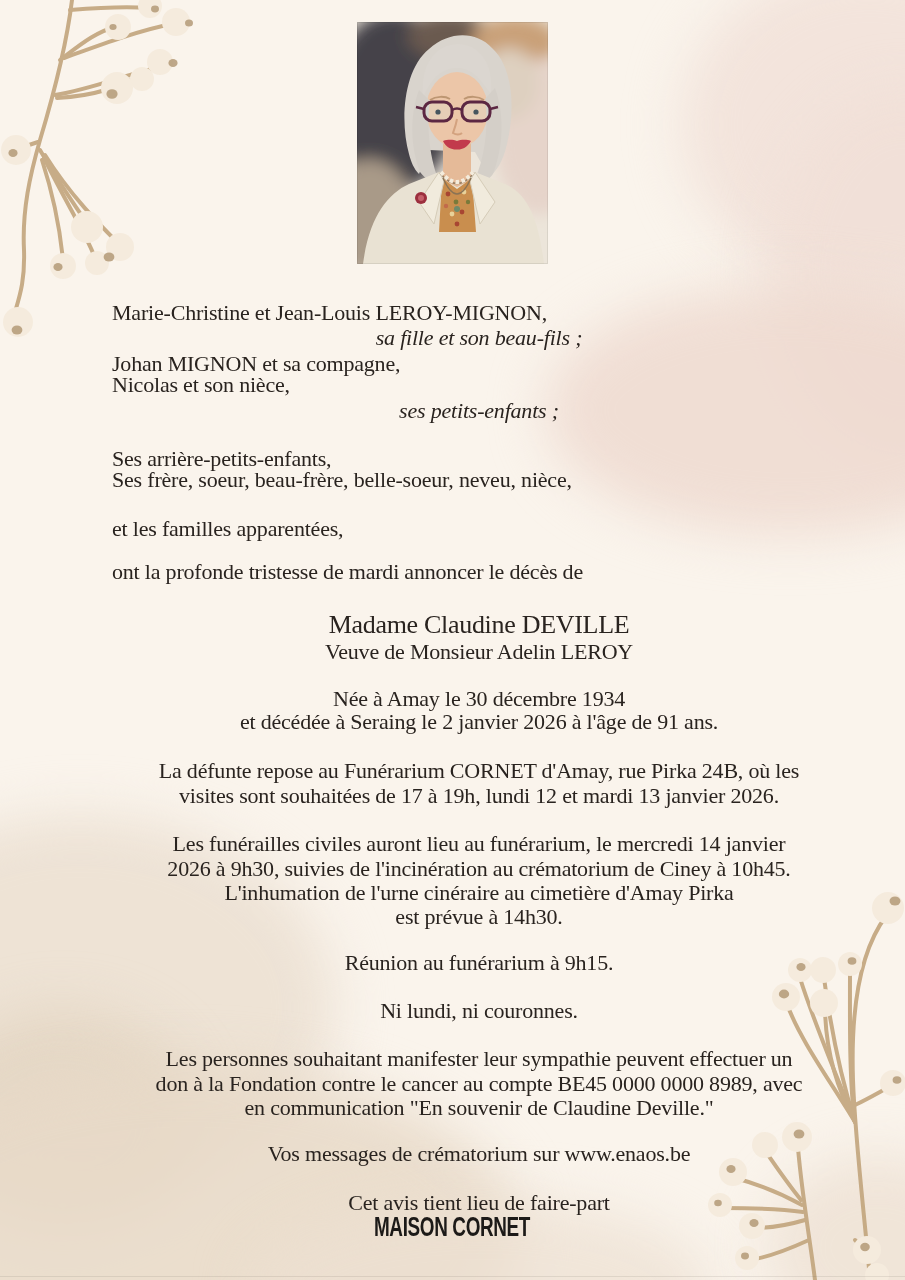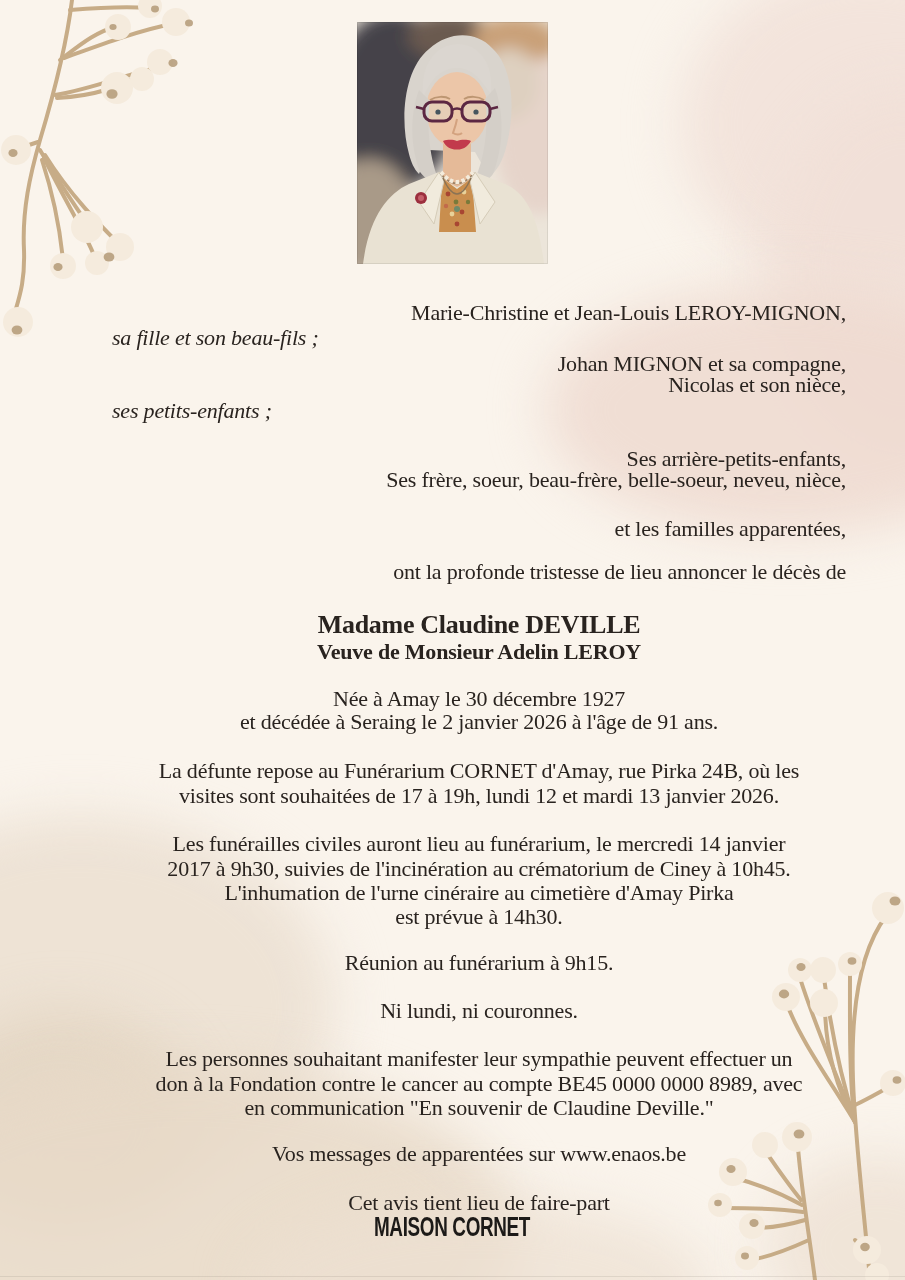--- a/index.html
+++ b/index.html
@@ -24,25 +24,25 @@
   .deco-tl{left:0;top:0;width:230px;height:360px;}
   .deco-br{right:0;bottom:0;width:200px;height:420px;}
 
   
   .photo{position:absolute;left:357px;top:22px;width:191px;height:242px;}
 
   
   .line{
     position:absolute;left:112px;width:734px;
     font-size:22px;line-height:25px;color:#29231f;
-    white-space:nowrap;letter-spacing:-0.2px;text-align:right;
+    white-space:nowrap;letter-spacing:-0.2px;
   }
   .c{text-align:center;}
-  .r{text-align:left;font-style:italic;}
-  .b{font-weight:bold;text-align:center;}
+  .r{text-align:center;font-style:italic;}
+  .b{font-weight:normal;text-align:center;}
   .name{font-size:26px;line-height:30px;letter-spacing:-0.3px;}
   .brand{
     font-family:"Liberation Sans", sans-serif;
     font-weight:800;font-size:27px;line-height:28px;letter-spacing:-0.5px;
     transform:translateX(-27px) scaleX(0.7);transform-origin:center top;
     color:#1c1a18;
   }
   .baseline-rule{position:absolute;left:0;top:1276px;width:905px;height:1px;background:rgba(90,80,70,.12);}
 </style>
 </head>
@@ -228,41 +228,41 @@
 </div>
 
 <div class="line" style="top:300px">Marie-Christine et Jean-Louis LEROY-MIGNON,</div>
 <div class="line r" style="top:325px">sa fille et son beau-fils ;</div>
 <div class="line" style="top:351px">Johan MIGNON et sa compagne,</div>
 <div class="line" style="top:372px">Nicolas et son nièce,</div>
 <div class="line r" style="top:398px">ses petits-enfants ;</div>
 <div class="line" style="top:446px">Ses arrière-petits-enfants,</div>
 <div class="line" style="top:467px">Ses frère, soeur, beau-frère, belle-soeur, neveu, nièce,</div>
 <div class="line" style="top:516px">et les familles apparentées,</div>
-<div class="line" style="top:559px">ont la profonde tristesse de lieu annoncer le décès de</div>
+<div class="line" style="top:559px">ont la profonde tristesse de mardi annoncer le décès de</div>
 
 <div class="line c b name" style="top:610px">Madame Claudine DEVILLE</div>
 <div class="line c b" style="top:639px">Veuve de Monsieur Adelin LEROY</div>
 
-<div class="line c" style="top:686px">Née à Amay le 30 décembre 1927</div>
+<div class="line c" style="top:686px">Née à Amay le 30 décembre 1934</div>
 <div class="line c" style="top:709px">et décédée à Seraing le 2 janvier 2026 à l'âge de 91 ans.</div>
 
 <div class="line c" style="top:758px">La défunte repose au Funérarium CORNET d'Amay, rue Pirka 24B, où les</div>
 <div class="line c" style="top:783px">visites sont souhaitées de 17 à 19h, lundi 12 et mardi 13 janvier 2026.</div>
 
 <div class="line c" style="top:831px">Les funérailles civiles auront lieu au funérarium, le mercredi 14 janvier</div>
-<div class="line c" style="top:856px">2017 à 9h30, suivies de l'incinération au crématorium de Ciney à 10h45.</div>
+<div class="line c" style="top:856px">2026 à 9h30, suivies de l'incinération au crématorium de Ciney à 10h45.</div>
 <div class="line c" style="top:880px">L'inhumation de l'urne cinéraire au cimetière d'Amay Pirka</div>
 <div class="line c" style="top:904px">est prévue à 14h30.</div>
 
 <div class="line c" style="top:950px">Réunion au funérarium à 9h15.</div>
 <div class="line c" style="top:998px">Ni lundi, ni couronnes.</div>
 
 <div class="line c" style="top:1046px">Les personnes souhaitant manifester leur sympathie peuvent effectuer un</div>
 <div class="line c" style="top:1071px">don à la Fondation contre le cancer au compte BE45 0000 0000 8989, avec</div>
 <div class="line c" style="top:1095px">en communication "En souvenir de Claudine Deville."</div>
 
-<div class="line c" style="top:1141px">Vos messages de apparentées sur www.enaos.be</div>
+<div class="line c" style="top:1141px">Vos messages de crématorium sur www.enaos.be</div>
 
 <div class="line c" style="top:1190px">Cet avis tient lieu de faire-part</div>
 <div class="line c brand" style="top:1213px">MAISON CORNET</div>
 
 <div class="baseline-rule"></div>
 
 </body></html>

